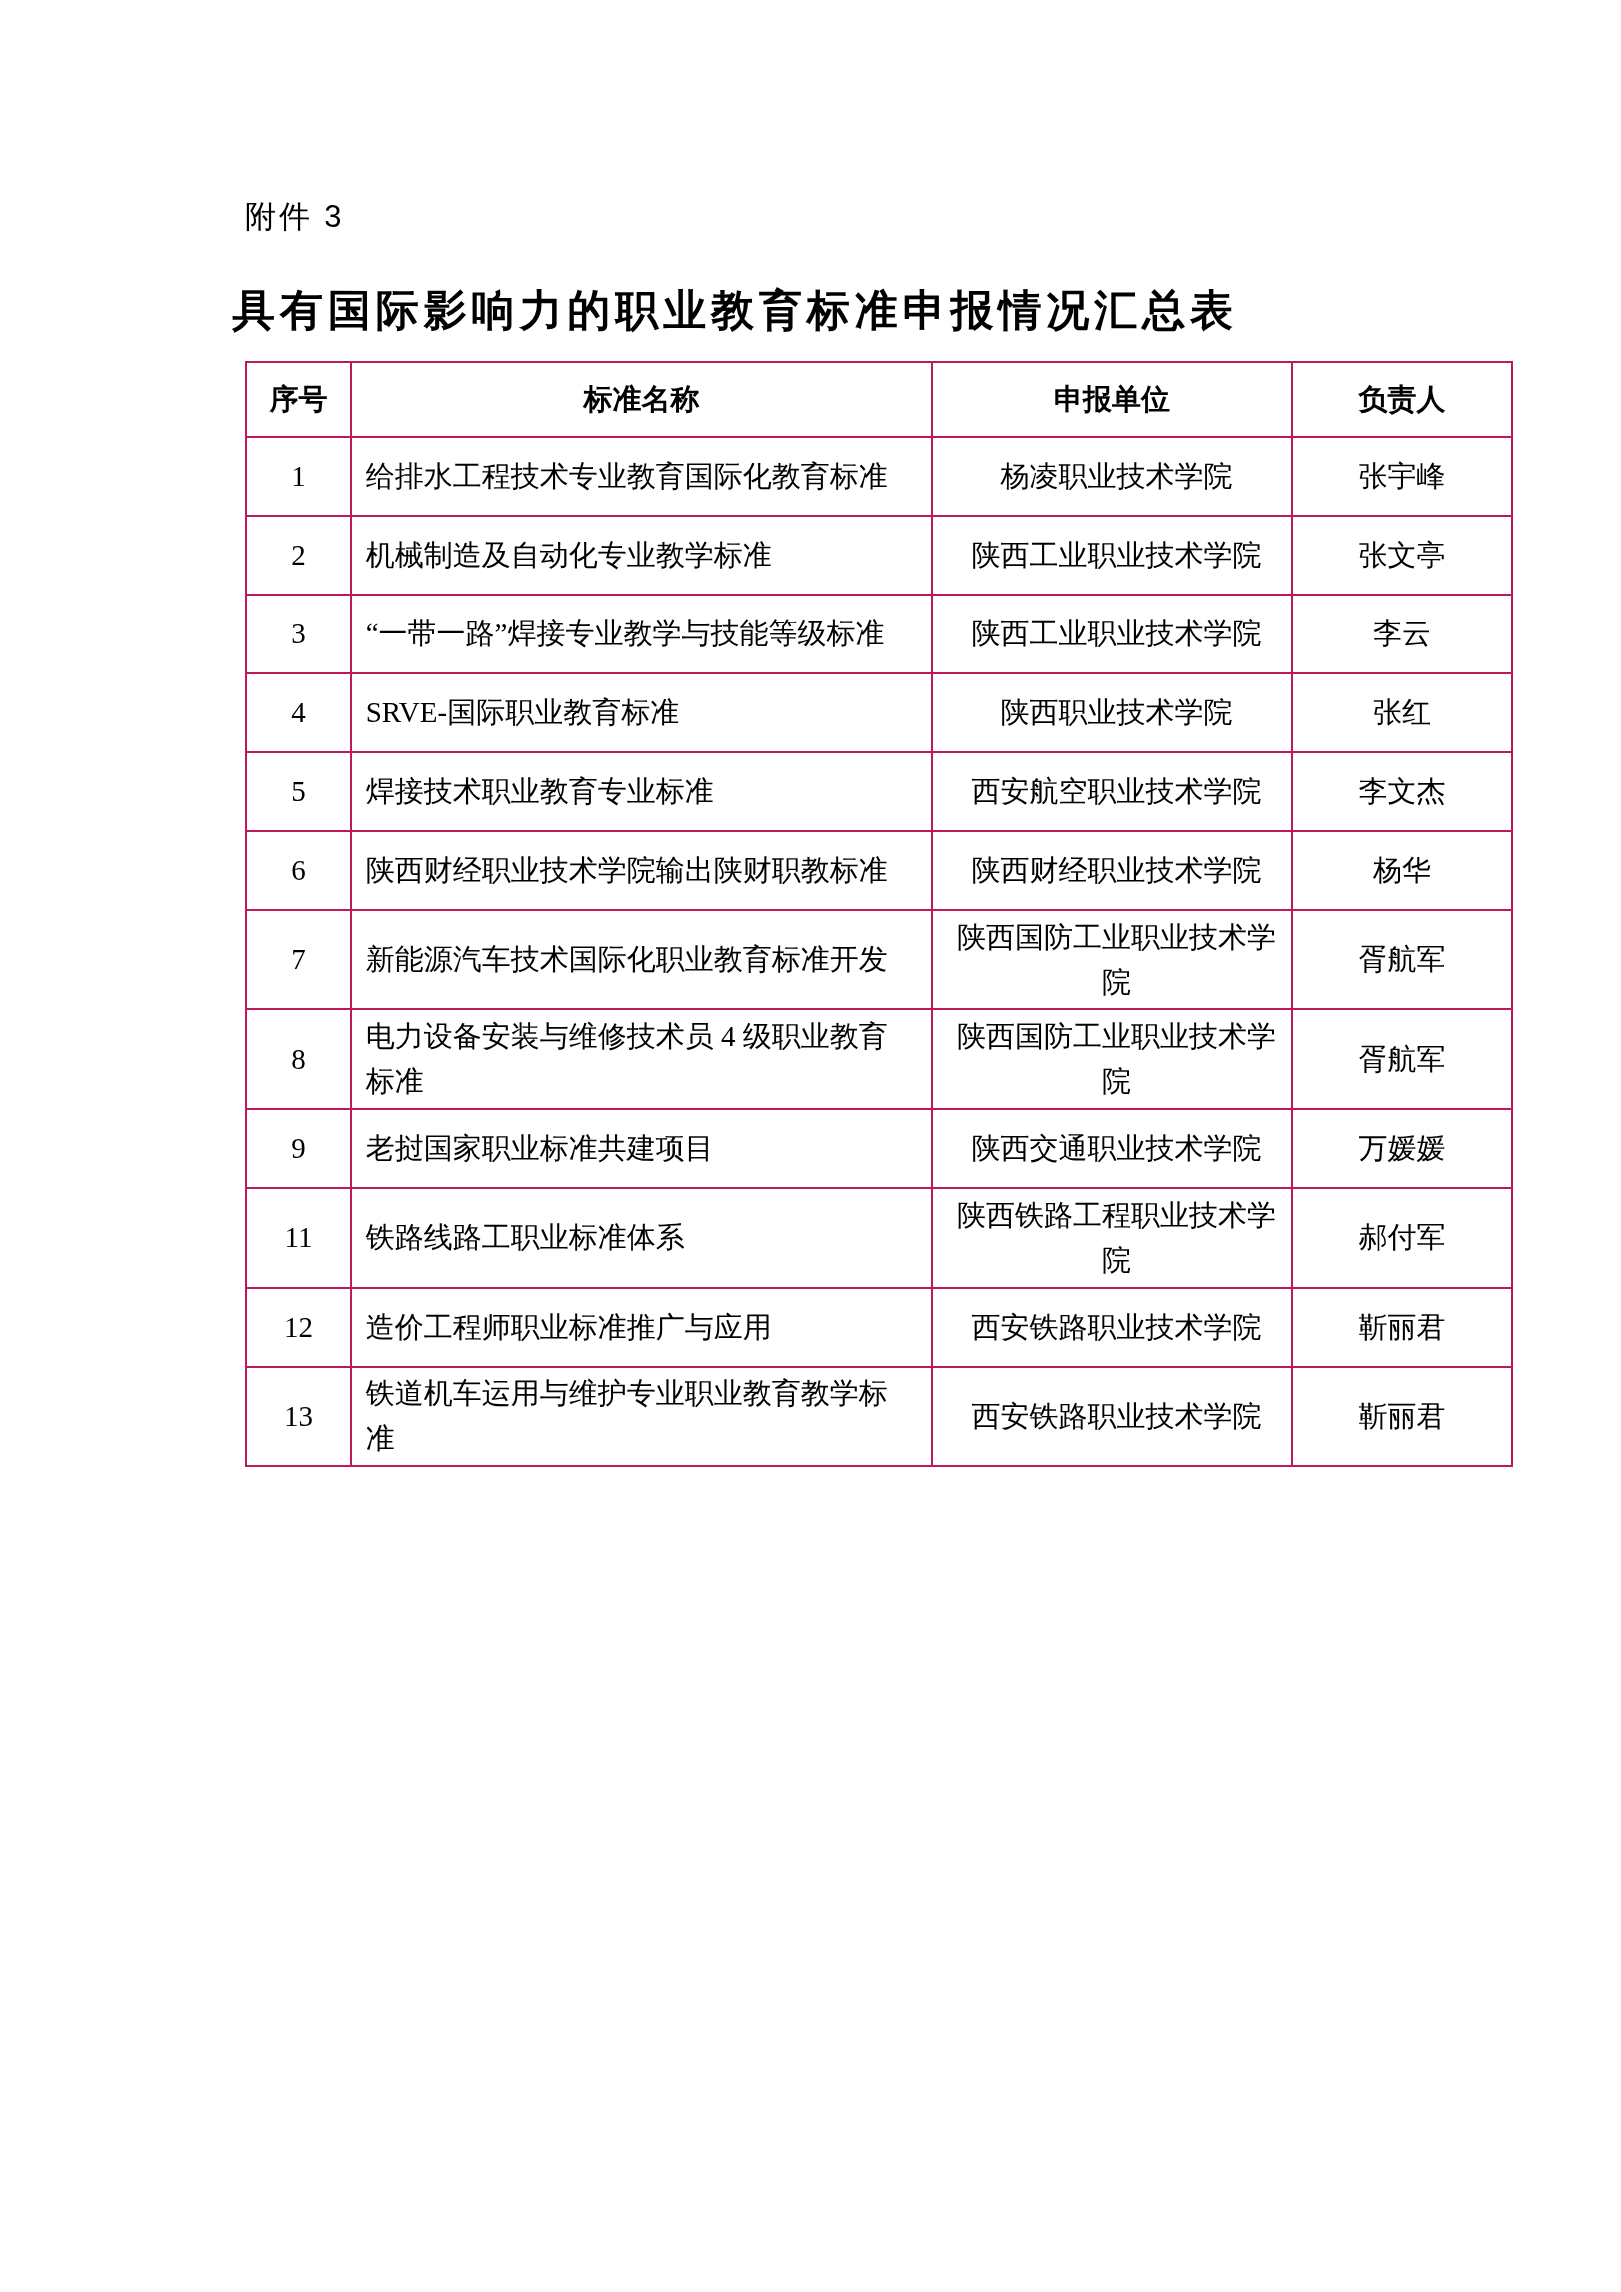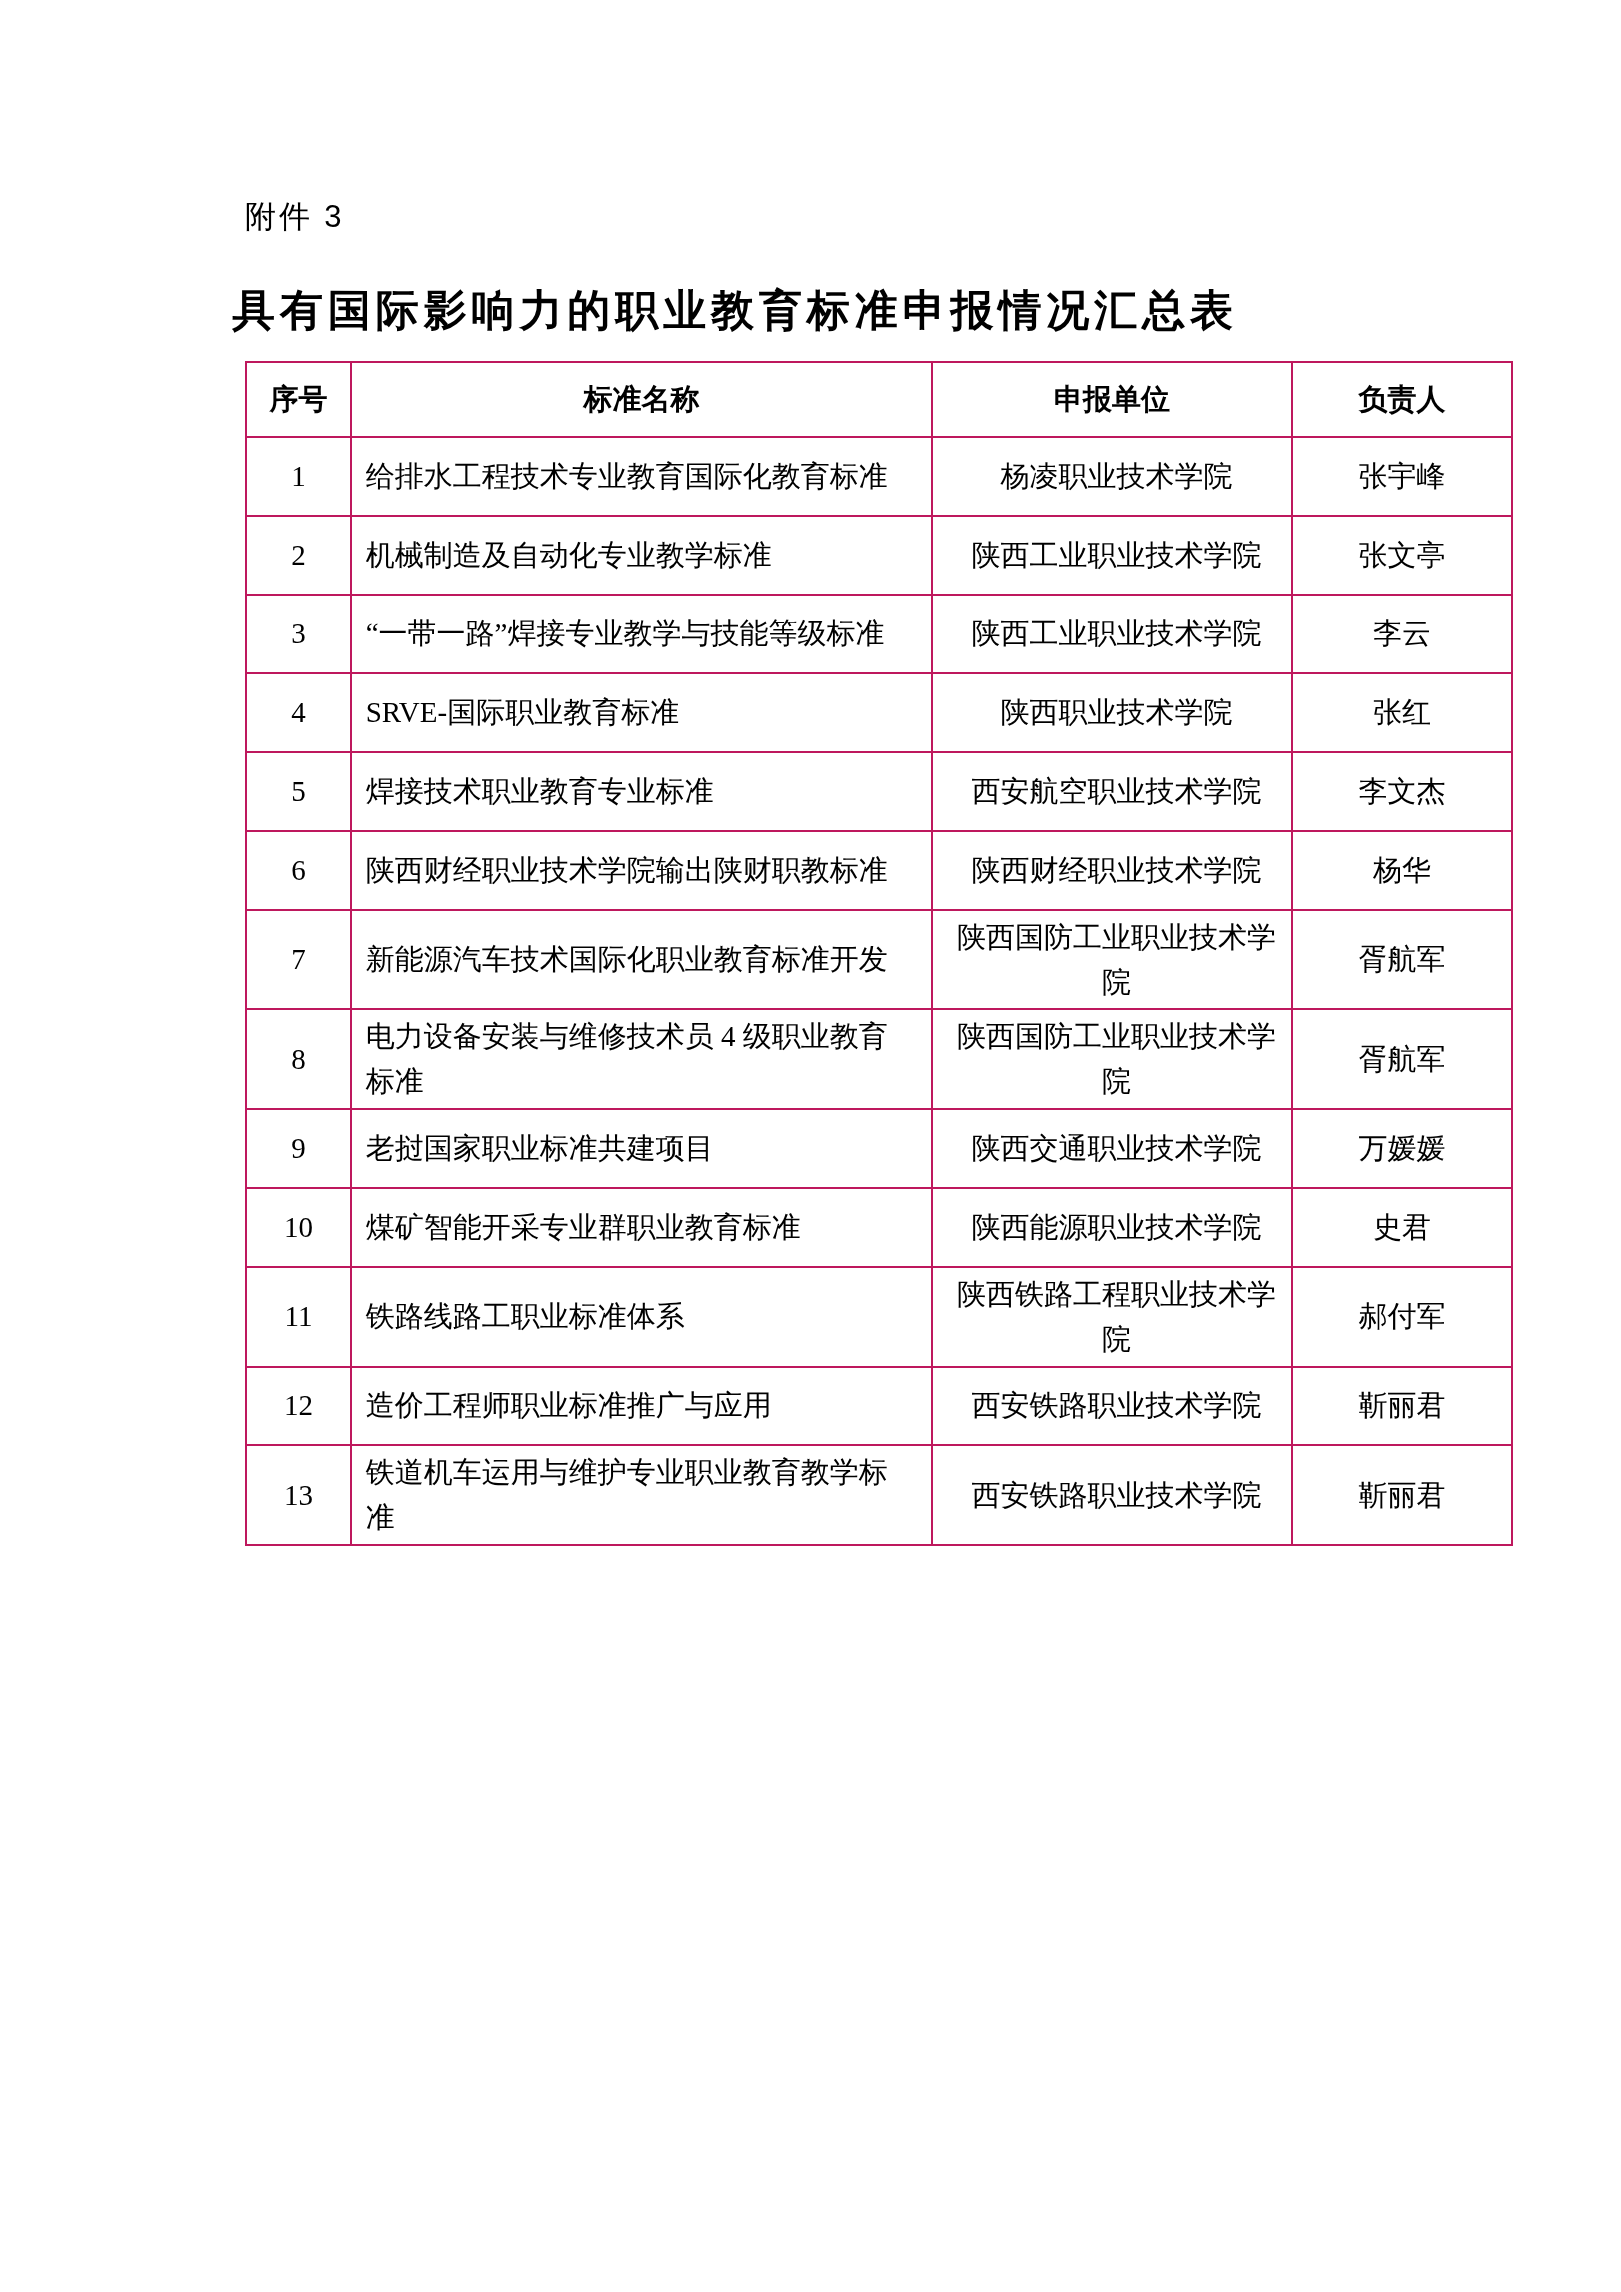--- a/index.html
+++ b/index.html
@@ -144,26 +144,20 @@
     <td class="cell-unit">陕西国防工业职业技术学院</td>
     <td class="cell-person">胥航军</td>
   </tr>
       <tr>
     <td class="cell-serial">9</td>
     <td class="cell-standard">老挝国家职业标准共建项目</td>
     <td class="cell-unit">陕西交通职业技术学院</td>
     <td class="cell-person">万媛媛</td>
   </tr>
       <tr>
-    <td class="cell-serial">10</td>
-    <td class="cell-standard">煤矿智能开采专业群职业教育标准</td>
-    <td class="cell-unit">陕西能源职业技术学院</td>
-    <td class="cell-person">史君</td>
-  </tr>
-      <tr>
     <td class="cell-serial">11</td>
     <td class="cell-standard">铁路线路工职业标准体系</td>
     <td class="cell-unit">陕西铁路工程职业技术学院</td>
     <td class="cell-person">郝付军</td>
   </tr>
       <tr>
     <td class="cell-serial">12</td>
     <td class="cell-standard">造价工程师职业标准推广与应用</td>
     <td class="cell-unit">西安铁路职业技术学院</td>
     <td class="cell-person">靳丽君</td>

